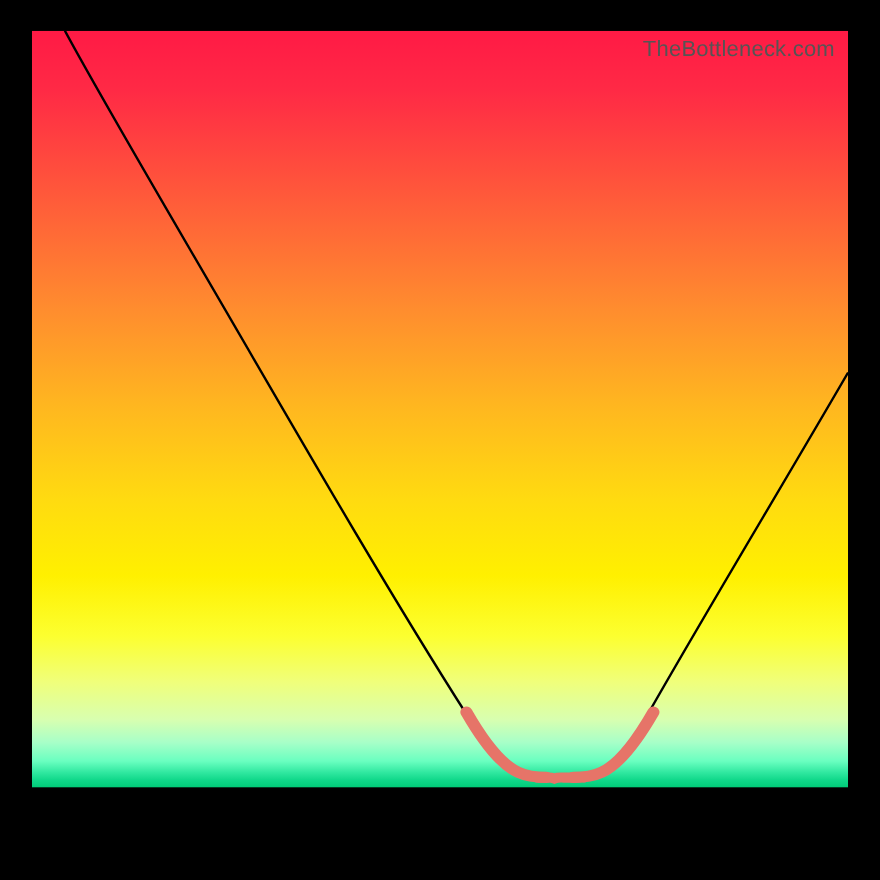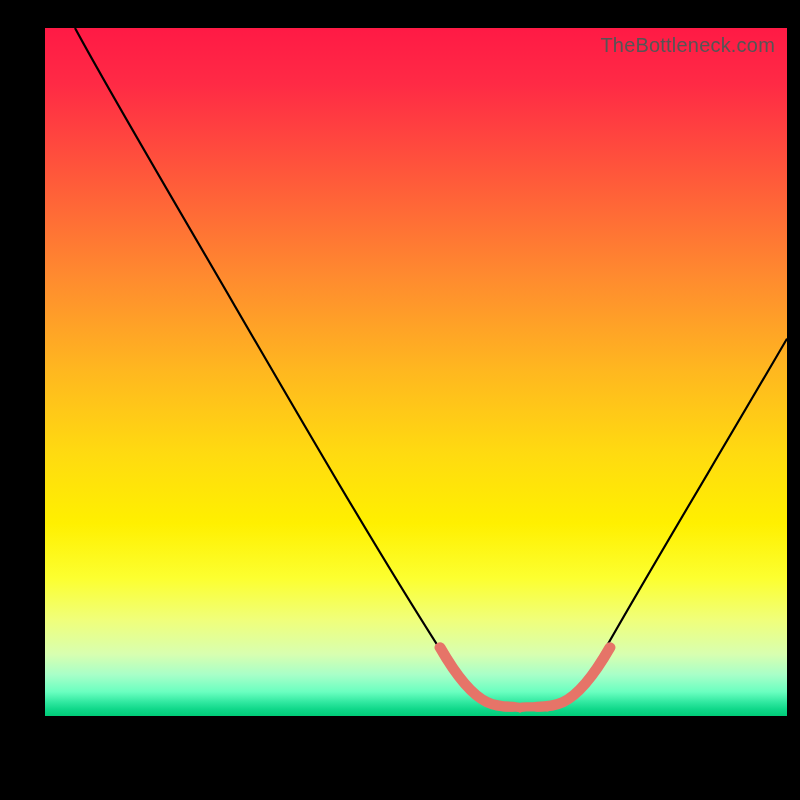--- a/index.html
+++ b/index.html
@@ -6,21 +6,21 @@
     margin: 0;
     padding: 0;
     width: 800px;
     height: 800px;
     background: #000;
     position: relative;
     font-family: Arial, sans-serif;
   }
   .plot-area {
     position: absolute;
-    left: 45px;
+    left: 29px;
     top: 28px;
     width: 742px;
     height: 688px;
     overflow: hidden;
   }
   .gradient-bg {
     position: absolute;
     left: 0;
     top: 0;
     width: 100%;

